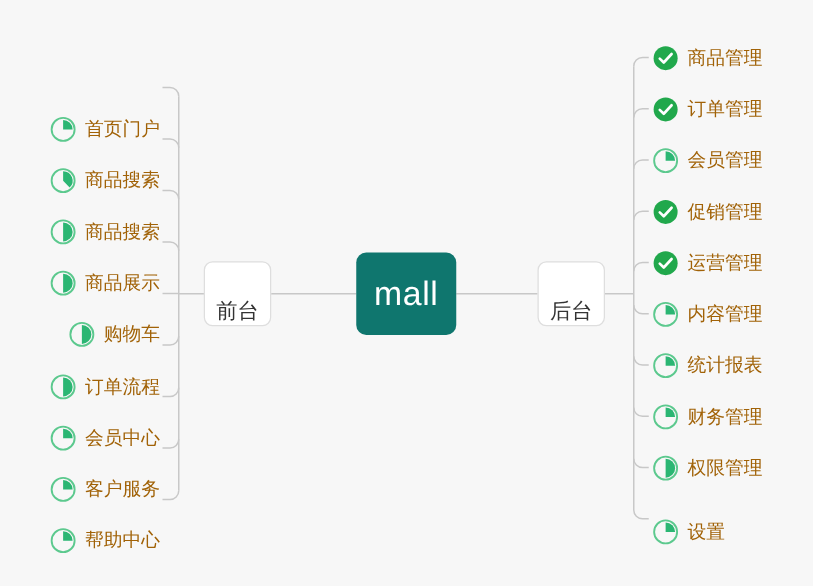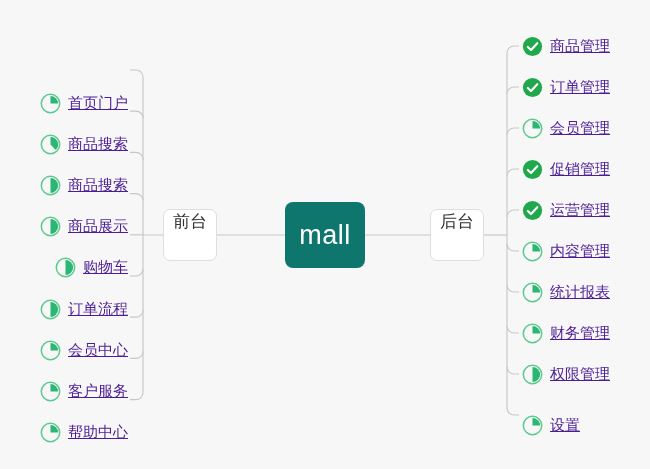--- a/index.html
+++ b/index.html
@@ -48,21 +48,21 @@
   
   .branch-node {
     position: absolute;
     top: 209px;
     width: 54px;
     height: 52px;
     background: #ffffff;
     border: 1px solid #dedede;
     border-radius: 7px;
     display: flex;
-    align-items: flex-start;
+    align-items: flex-end;
     justify-content: center;
     color: #333333;
     font-size: 17px;
     box-sizing: border-box;
     z-index: 3;
   }
   .branch-left  { left: 163px; }
   .branch-right { left: 430px; }
 
   
@@ -78,23 +78,22 @@
     flex-direction: row;
     margin-top: 33px;
   }
   .leaf-right {
     left: 522px;
     flex-direction: row;
     justify-content: flex-start;
   }
   .leaf-label {
     font-size: 15px;
-    color: #4c1d95;
+    color: #a16207;
     white-space: nowrap;
-    text-decoration: underline;
   }
   .leaf-left .leaf-label  { margin-left: 7px; }
   .leaf-right .leaf-label { margin-left: 7px; }
 
   .status-icon {
     width: 21px;
     height: 21px;
     flex: 0 0 21px;
     position: relative;
   }

